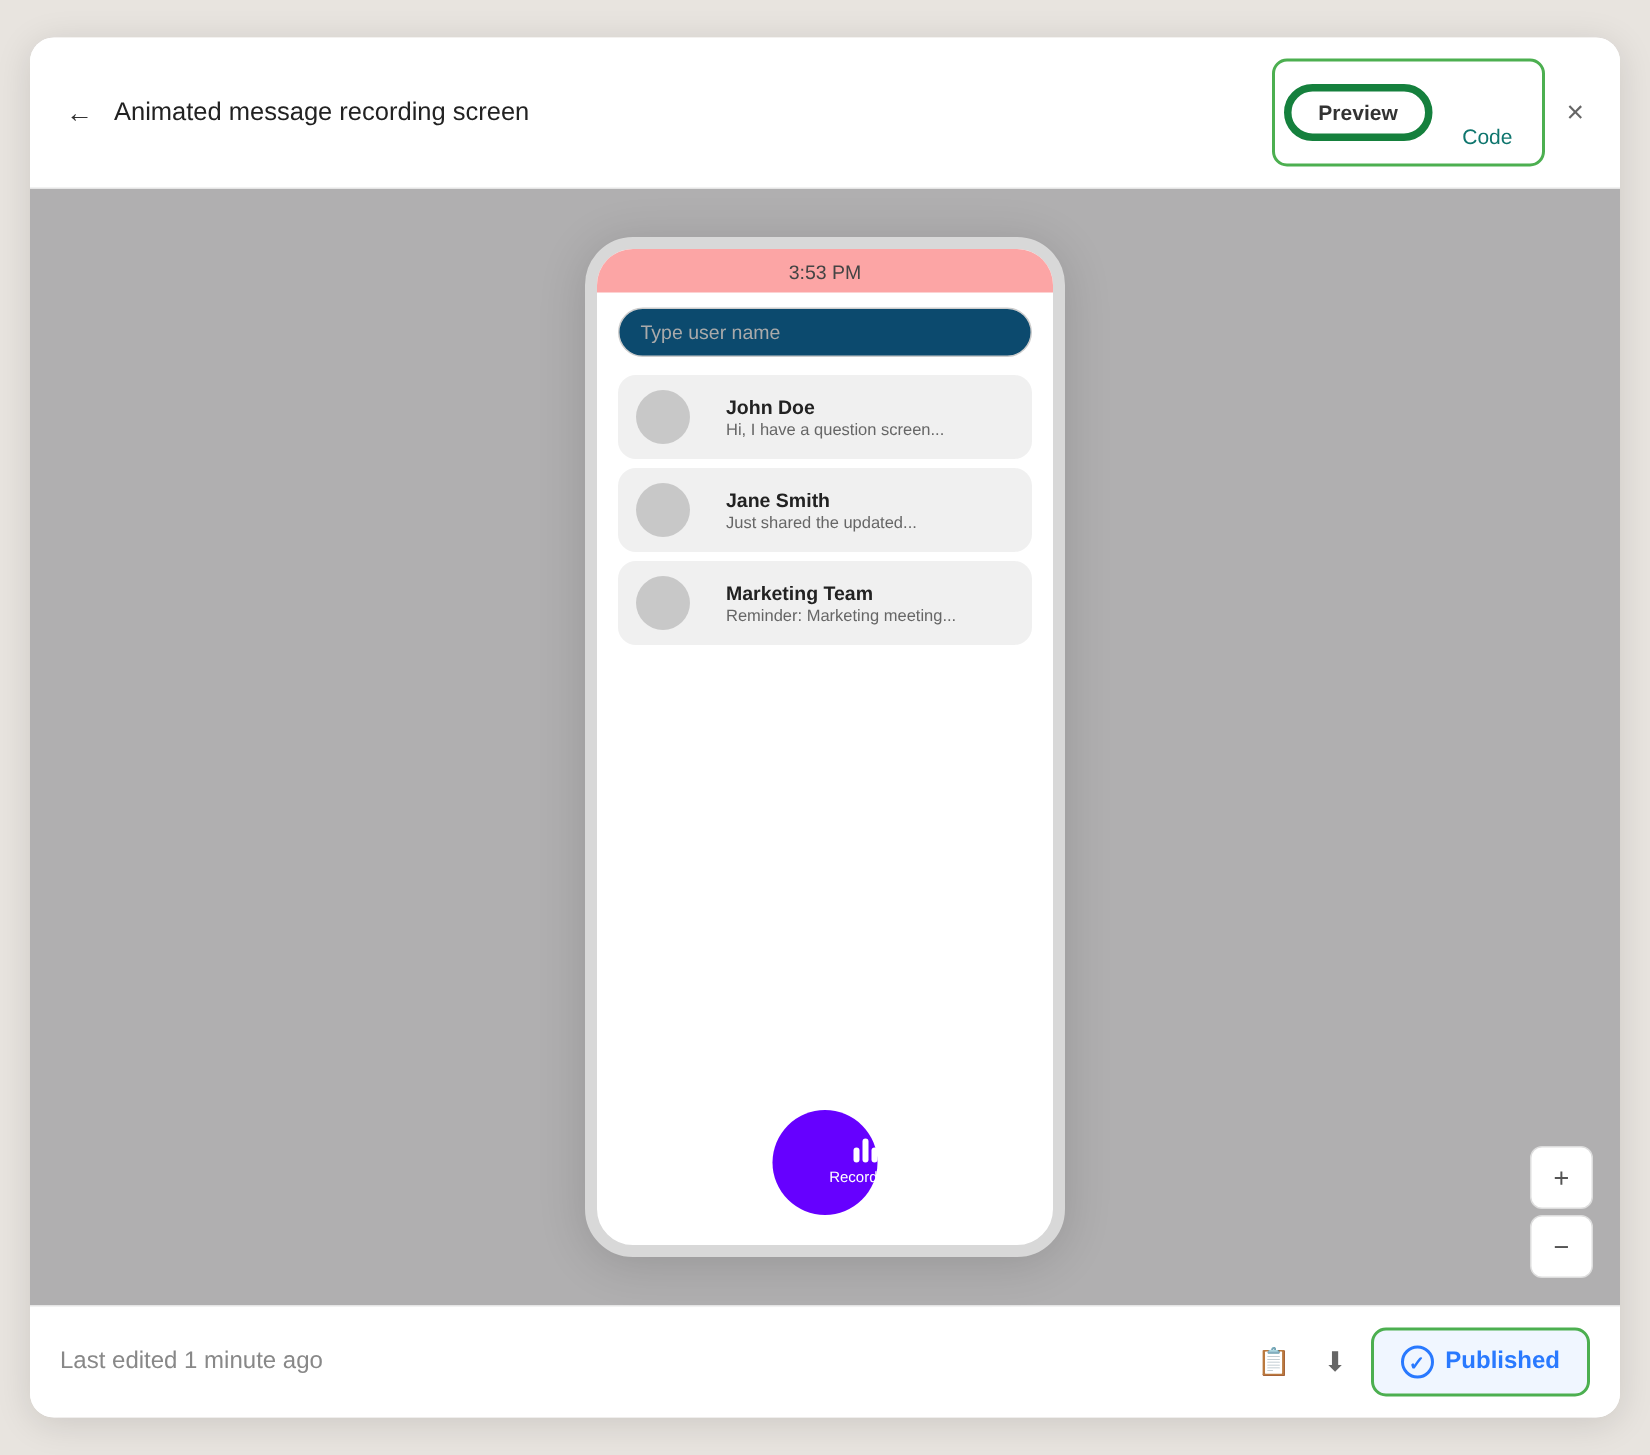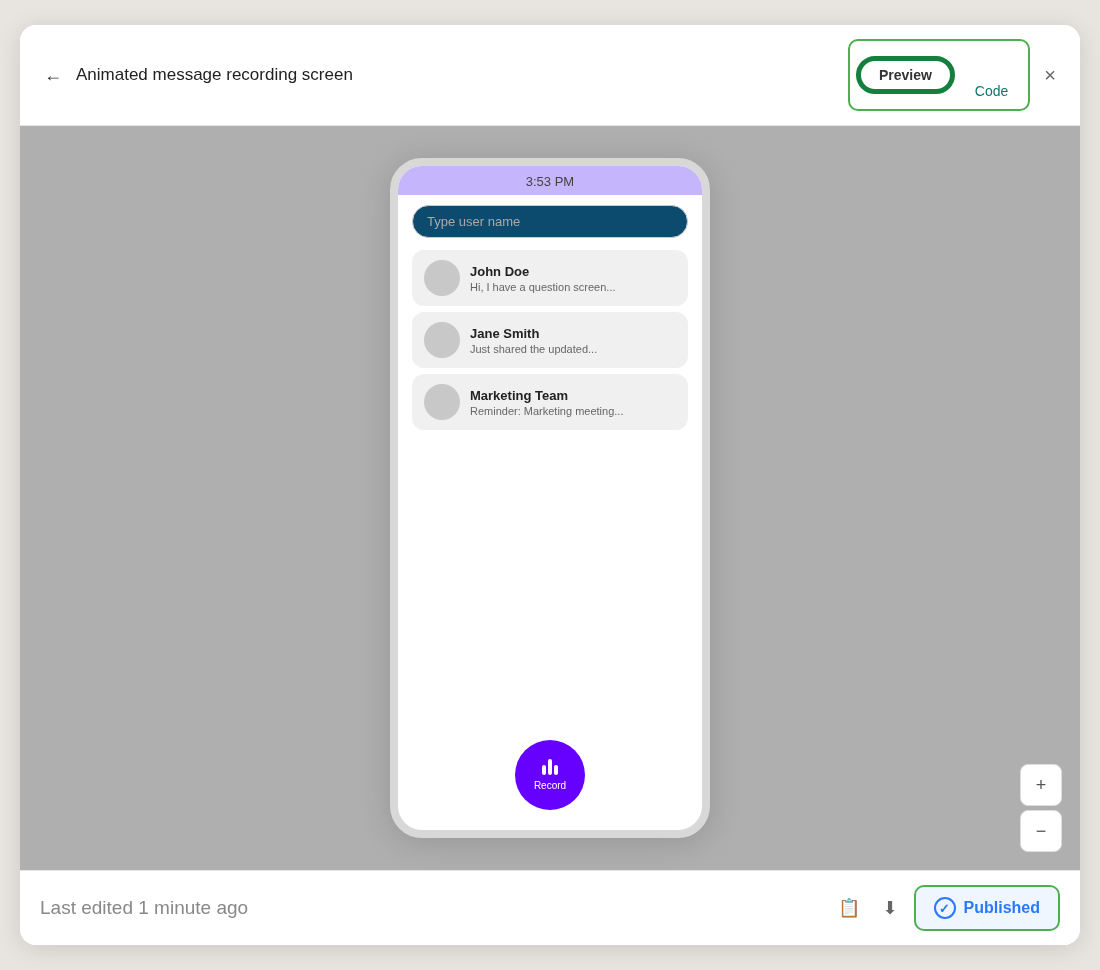--- a/index.html
+++ b/index.html
@@ -127,21 +127,21 @@
       height: 680px;
       box-shadow: 0 4px 32px rgba(0,0,0,0.15);
       border: 8px solid #d8d8d8;
       display: flex;
       flex-direction: column;
       overflow: hidden;
       position: relative;
     }
 
     .phone-status-bar {
-      background: #c4b5fd;
+      background: #fca5a5;
       text-align: center;
       padding: 8px 0 6px;
       font-size: 13px;
       color: #444;
       font-weight: 500;
       flex-shrink: 0;
     }
 
     .phone-search {
       margin: 10px 14px 8px;
@@ -162,21 +162,21 @@
       gap: 6px;
       padding: 4px 14px 14px;
     }
 
     .chat-item {
       background: #f0f0f0;
       border-radius: 12px;
       padding: 10px 12px;
       display: flex;
       align-items: center;
-      gap: 10px;
+      gap: 24px;
     }
 
     .chat-avatar {
       width: 36px;
       height: 36px;
       border-radius: 50%;
       background: #c8c8c8;
       flex-shrink: 0;
     }
 
@@ -206,21 +206,21 @@
 
     .record-btn {
       width: 70px;
       height: 70px;
       border-radius: 50%;
       background: #6600ff;
       border: none;
       cursor: pointer;
       display: flex;
       flex-direction: column;
-      align-items: center;
+      align-items: flex-end;
       justify-content: center;
       gap: 2px;
     }
 
     .record-btn-icon {
       display: flex;
       gap: 2px;
       align-items: flex-end;
     }
 
@@ -241,21 +241,21 @@
     .modal-footer {
       display: flex;
       align-items: center;
       padding: 14px 20px;
       border-top: 1px solid #e5e5e5;
       background: #fff;
       flex-shrink: 0;
     }
 
     .footer-edited {
-      font-size: 19px;
+      font-size: 16px;
       color: #888;
       flex: 1;
     }
 
     .footer-actions {
       display: flex;
       align-items: center;
       gap: 10px;
     }
 

